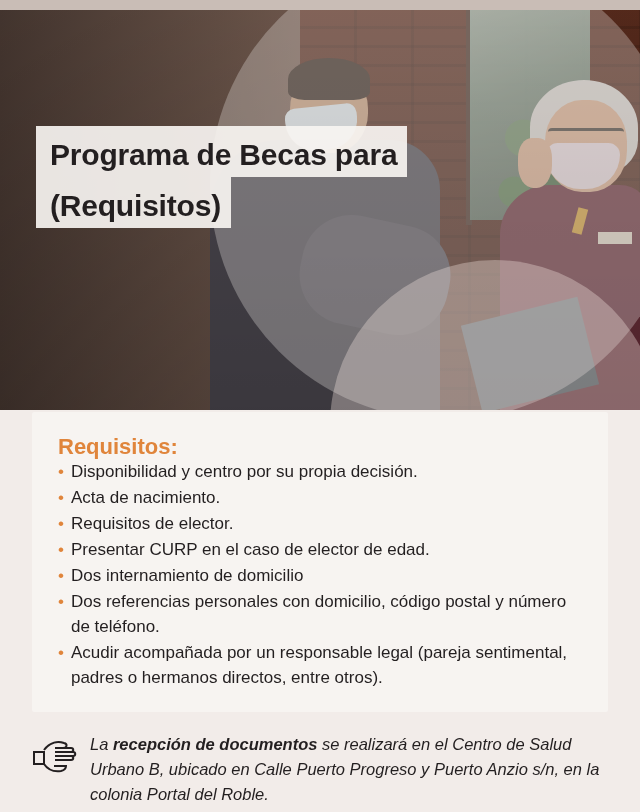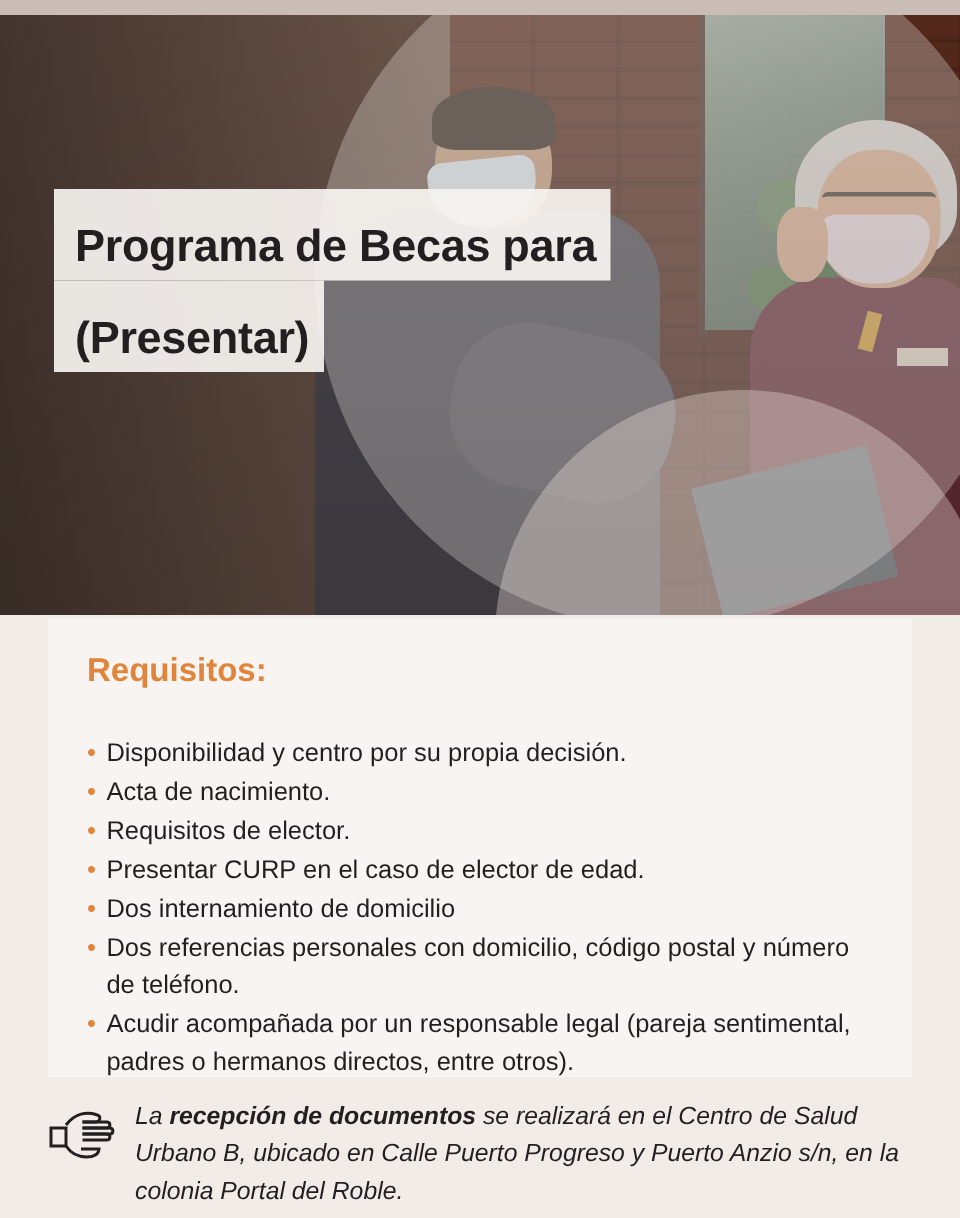--- a/index.html
+++ b/index.html
@@ -213,21 +213,21 @@
     top: 126px; left: 36px;
     width: 470px;
   }
   .title-line {
     display: block;
     background: rgba(247, 244, 241, 0.92);
     color: #231f20;
     font-size: 30px;
     font-weight: bold;
     line-height: 1.30;
-    padding: 19px 10px 3px 14px;
+    padding: 9px 10px 3px 14px;
     width: fit-content;
     max-width: 470px;
     letter-spacing: -0.2px;
   }
 
   
   .intro-wrap {
     position: absolute;
     top: 290px; left: 36px;
     width: 490px;
@@ -249,21 +249,21 @@
     top: 412px; left: 32px;
     width: 576px;
     background: #f7f4f1;
     padding: 22px 26px 20px 26px;
     border-radius: 2px;
   }
   .req-title {
     color: #e0853b;
     font-size: 22px;
     font-weight: bold;
-    margin-bottom: 30px;
+    margin-bottom: 0;
   }
   .req-item {
     display: flex;
     color: #231f20;
     font-size: 17px;
     line-height: 1.47;
     margin-bottom: 1px;
   }
   .req-bullet {
     color: #e0853b;
@@ -333,21 +333,21 @@
     <div class="woman-pin"></div>
     <div class="woman-badge"></div>
 
     <div class="photo-vignette"></div>
     <div class="circle-overlay"></div>
     <div class="circle-overlay2"></div>
   </div>
 
   <div class="title-wrap">
     <span class="title-line">Programa de Becas para</span>
-    <span class="title-line">(Presentar)</span>
+    <span class="title-line">(Requisitos)</span>
   </div>
 
 
   <div class="req-panel">
     <div class="req-title">Requisitos:</div>
 
     <div class="req-item">
       <span class="req-bullet">•</span>
       <span class="req-text">Disponibilidad y centro por su propia decisión.</span>
     </div>

